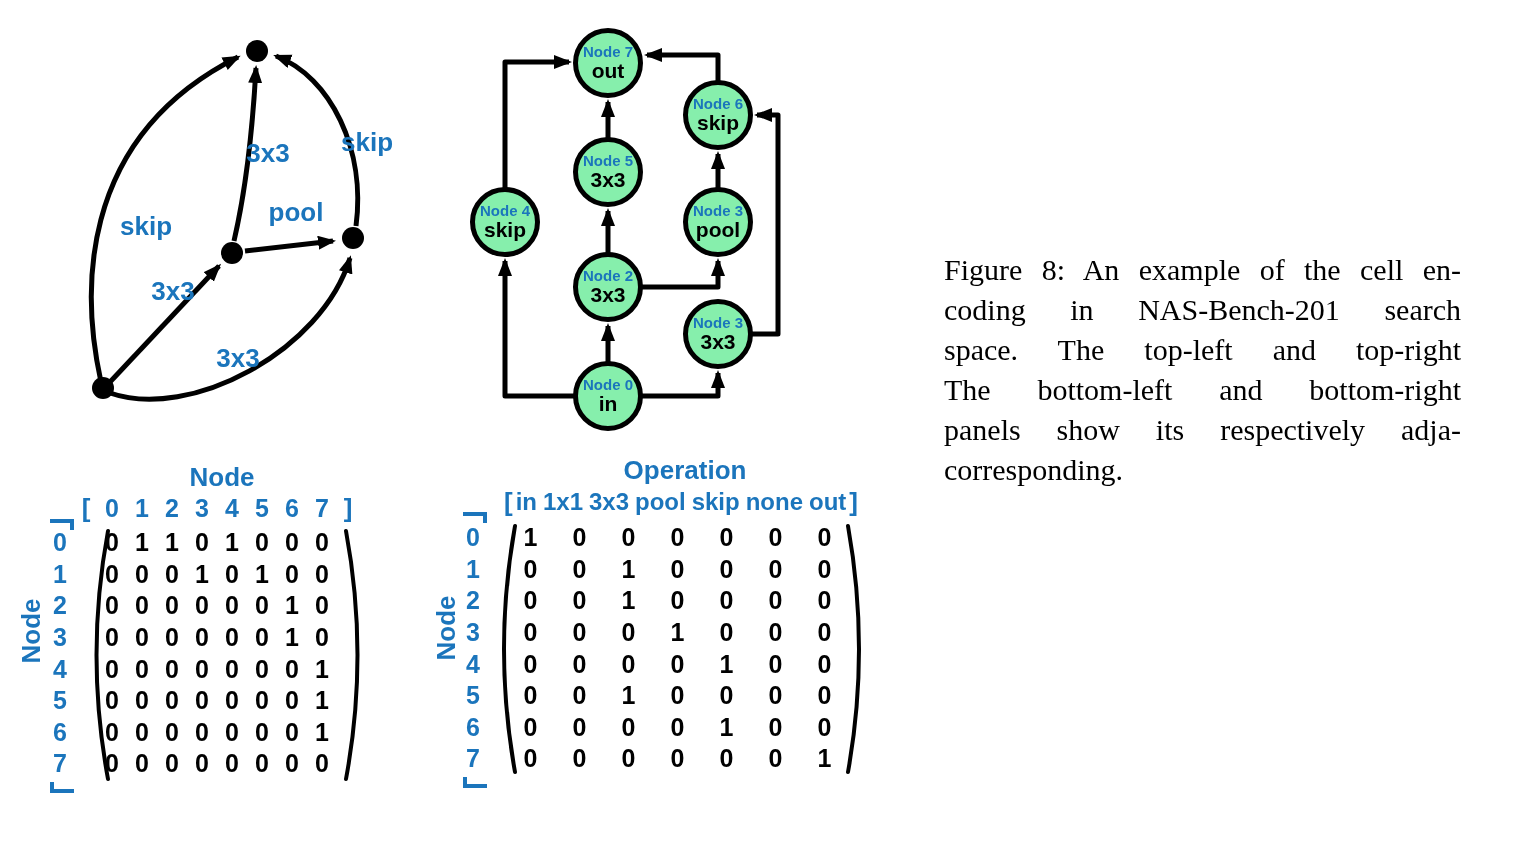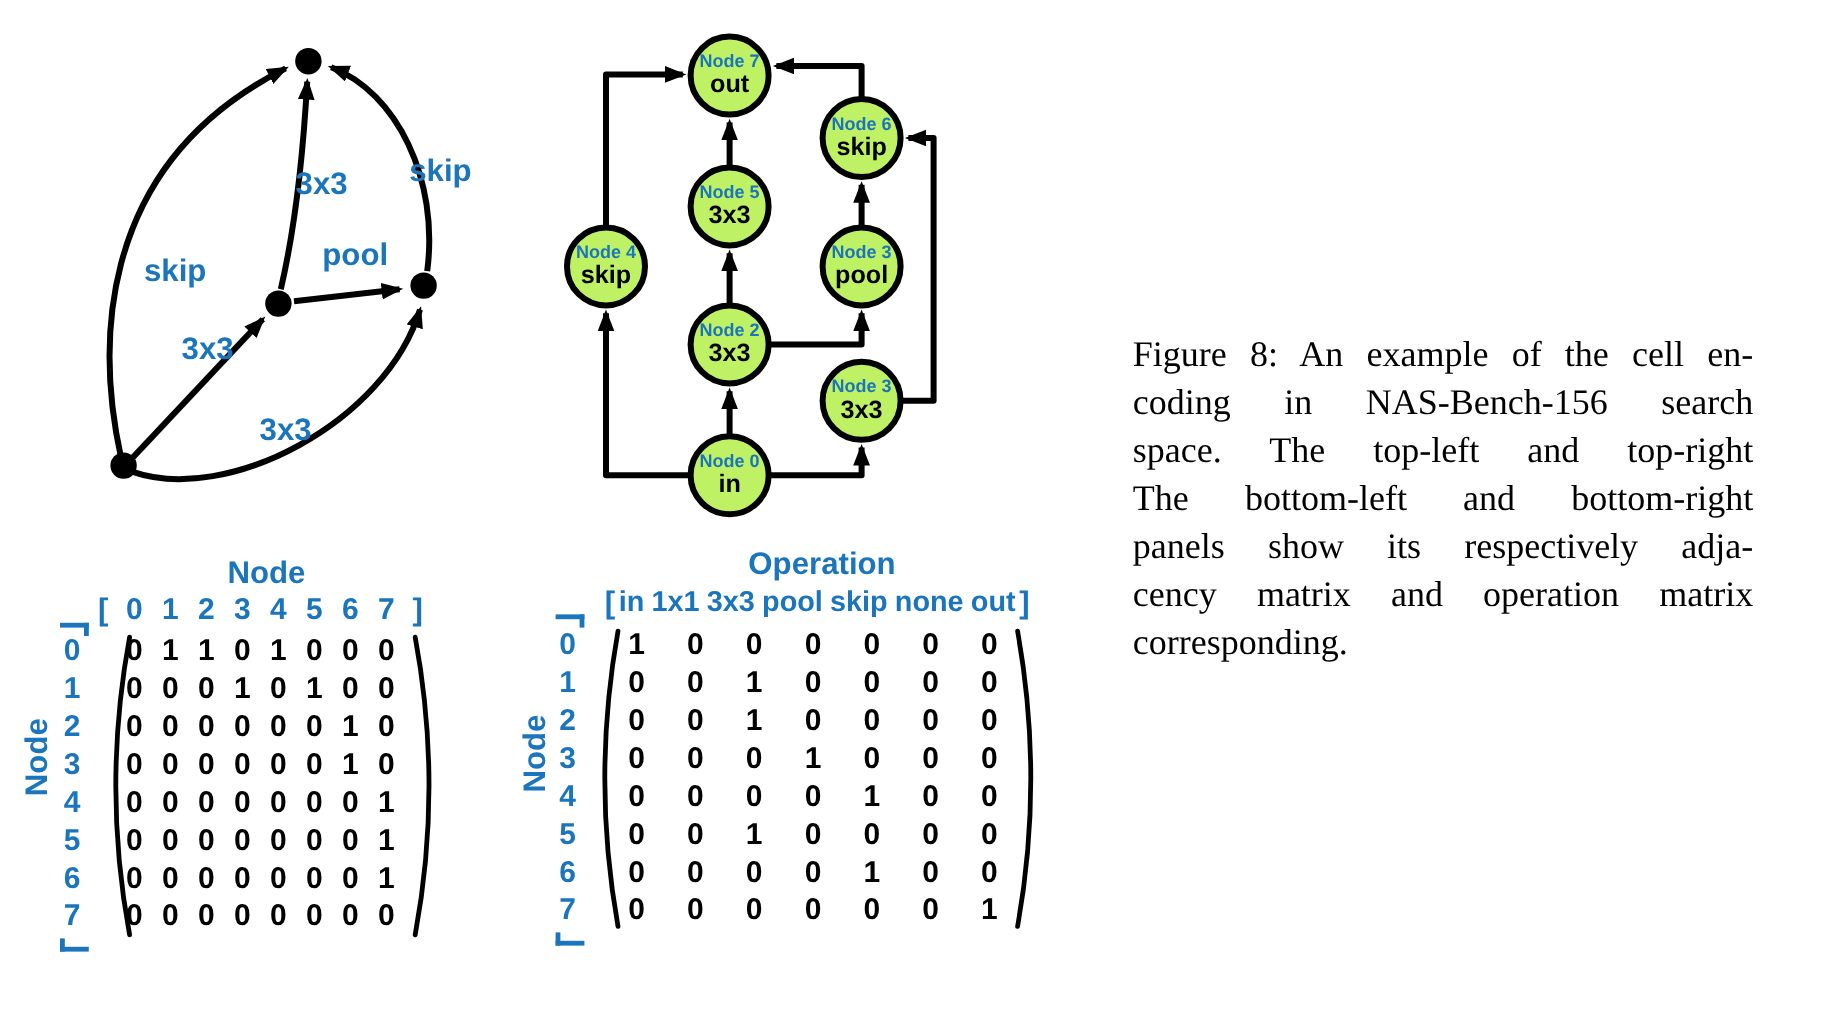--- a/index.html
+++ b/index.html
@@ -13,21 +13,21 @@
   }
   .layer{position:absolute;left:0;top:0;z-index:0;}
 
   
   .elabel{
     position:absolute;transform:translate(-50%,-50%);
     color:var(--blue);font-weight:bold;font-size:26px;white-space:nowrap;z-index:2;
   }
   .tnode{
     position:absolute;width:60px;height:60px;border:5px solid #000;border-radius:50%;
-    background:#bef264;display:flex;flex-direction:column;align-items:center;justify-content:center;
+    background:#86efac;display:flex;flex-direction:column;align-items:center;justify-content:center;
     z-index:2;
   }
   .tnode-name{color:var(--blue);font-weight:bold;font-size:15px;line-height:16px;white-space:nowrap;}
   .tnode-op{color:#000;font-weight:bold;font-size:21px;line-height:22px;white-space:nowrap;}
 
   
   .mtitle{
     position:absolute;transform:translate(-50%,-50%);
     color:var(--blue);font-weight:bold;font-size:26px;white-space:nowrap;z-index:2;
   }
@@ -51,21 +51,21 @@
   .rlabels .item{height:31.6px;width:36px;display:flex;align-items:center;justify-content:center;
     color:var(--blue);font-weight:bold;font-size:25px;}
   .bracket-top{position:absolute;width:20px;height:7px;
     border-top:4px solid var(--blue);border-right:4px solid var(--blue);z-index:2;}
   .bracket-bottom{position:absolute;width:20px;height:7px;
     border-bottom:4px solid var(--blue);border-left:4px solid var(--blue);z-index:2;}
 
   
   .caption{
     position:absolute;left:944px;top:250px;width:517px;z-index:2;
-    font-family:"Liberation Serif",serif;font-size:30px;line-height:40px;color:#000;margin-top:26px;
+    font-family:"Liberation Serif",serif;font-size:30px;line-height:40px;color:#000;
   }
   .caption .caption-line{text-align:justify;text-align-last:justify;white-space:nowrap;}
   .caption .caption-line:last-child{text-align-last:left;}
 </style>
 </head>
 <body>
 
 <div class="page">
 
   <svg class="layer" width="1536" height="854" viewBox="0 0 1536 854">
@@ -359,21 +359,20 @@
         <div class="mcell">0</div>
         <div class="mcell">0</div>
         <div class="mcell">0</div>
         <div class="mcell">0</div>
         <div class="mcell">1</div>
       </div>
     </div>
 
   <div class="caption">
       <div class="caption-line">Figure 8: An example of the cell en-</div>
-      <div class="caption-line">coding in NAS-Bench-156 search</div>
+      <div class="caption-line">coding in NAS-Bench-201 search</div>
       <div class="caption-line">space. The top-left and top-right</div>
       <div class="caption-line">The bottom-left and bottom-right</div>
       <div class="caption-line">panels show its respectively adja-</div>
-      <div class="caption-line">cency matrix and operation matrix</div>
       <div class="caption-line">corresponding.</div>
     </div>
 
 </div>
 
 </body></html>

